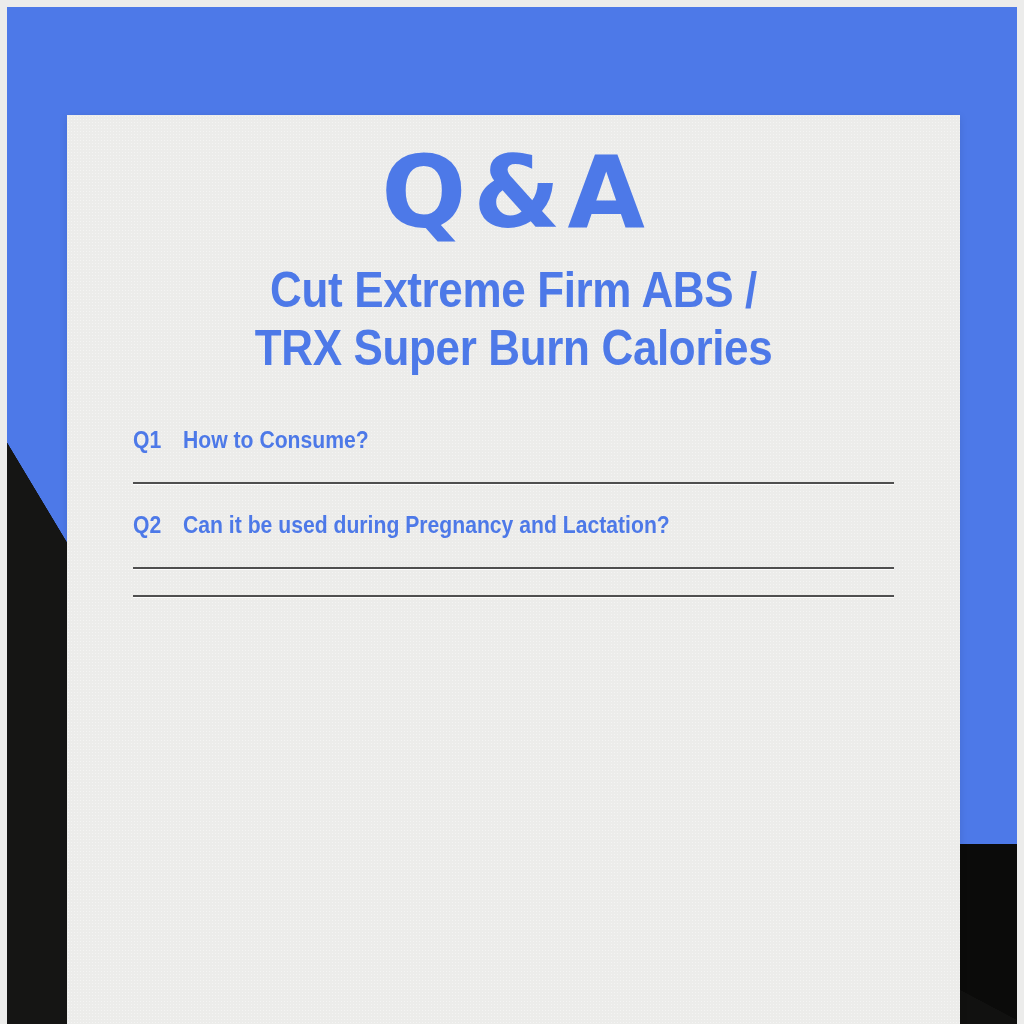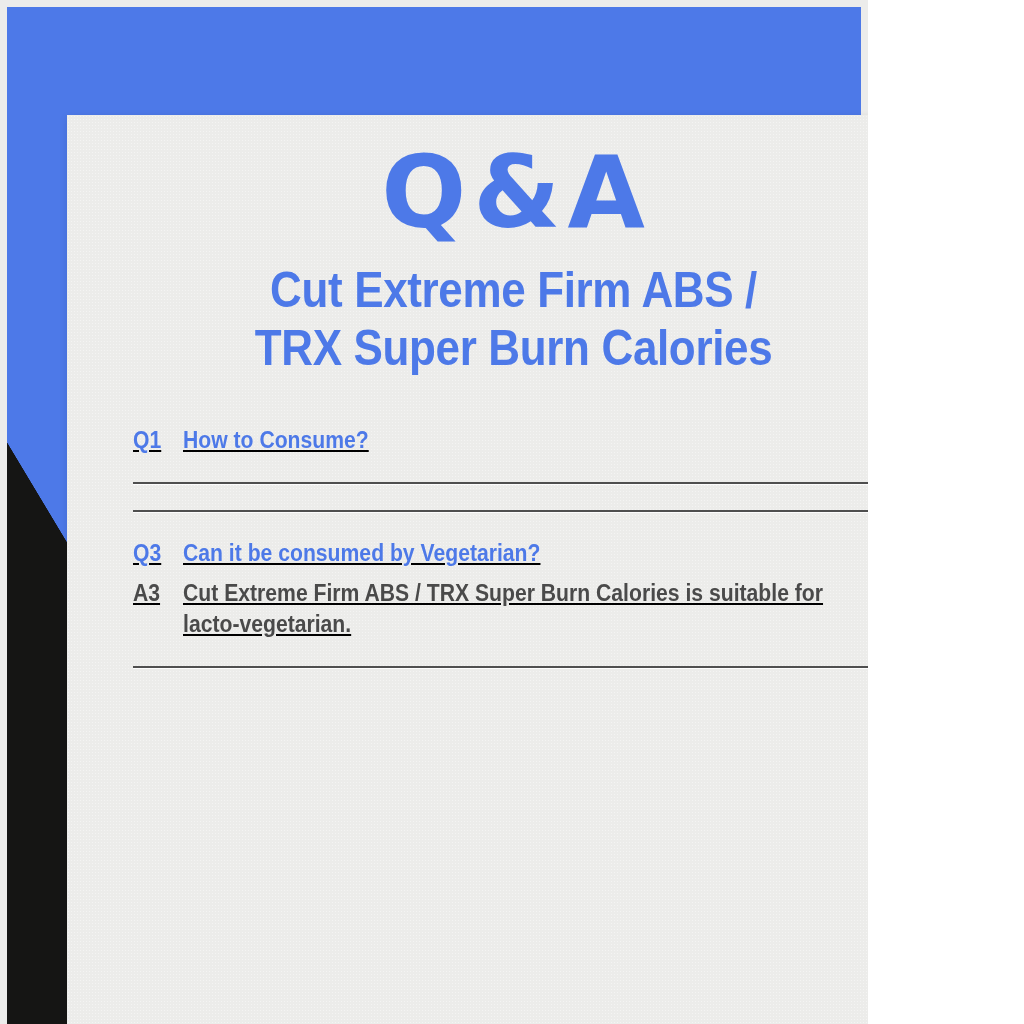--- a/index.html
+++ b/index.html
@@ -3,21 +3,21 @@
 <meta charset="utf-8">
 <title>Q&amp;A Infographic</title>
 <style>
   html, body {
     margin: 0;
     padding: 0;
     background: #ffffff;
   }
   #stage {
     position: relative;
-    width: 868px;
+    width: 1024px;
     height: 1024px;
     overflow: hidden;
     background: #e9e9e7;
     font-family: "Liberation Sans", "DejaVu Sans", sans-serif;
   }
 
   
   .bg-dark {
     position: absolute;
     inset: 0;
@@ -145,21 +145,20 @@
 
   
   .qa-list {
     margin-top: 48px;
   }
   .qa-item { }
 
   .row {
     display: flex;
     align-items: flex-start;
-    text-decoration: underline;
   }
   .tag {
     flex: 0 0 auto;
     width: 50px;
     font-weight: 700;
     font-size: 23px;
     line-height: 1.35;
     transform: scaleX(0.92);
     transform-origin: left center;
     font-family: "Liberation Sans", "DejaVu Sans", sans-serif;
@@ -219,34 +218,28 @@
         <div class="qa-item">
           <div class="row q-row">
             <div class="tag">Q1</div>
             <div class="body">How to Consume?</div>
           </div>
         </div>
 
         <div class="divider"></div>
 
         <div class="qa-item">
-        </div>
-
-        <div class="divider"></div>
-
-        <div class="qa-item">
           <div class="row q-row">
-            <div class="tag">Q3</div>
-            <div class="body">Can it be consumed by Vegetarian?</div>
-          </div>
-          <div class="row a-row">
-            <div class="tag">A3</div>
-            <div class="body">Cut Extreme Firm ABS / TRX Super Burn Calories is suitable for lacto-vegetarian.</div>
+            <div class="tag">Q2</div>
+            <div class="body">Can it be used during Pregnancy and Lactation?</div>
           </div>
         </div>
+
+        <div class="divider"></div>
+
 
         <div class="divider"></div>
 
       </div>
     </div>
   </div>
 
 </div>
 
 </body></html>

